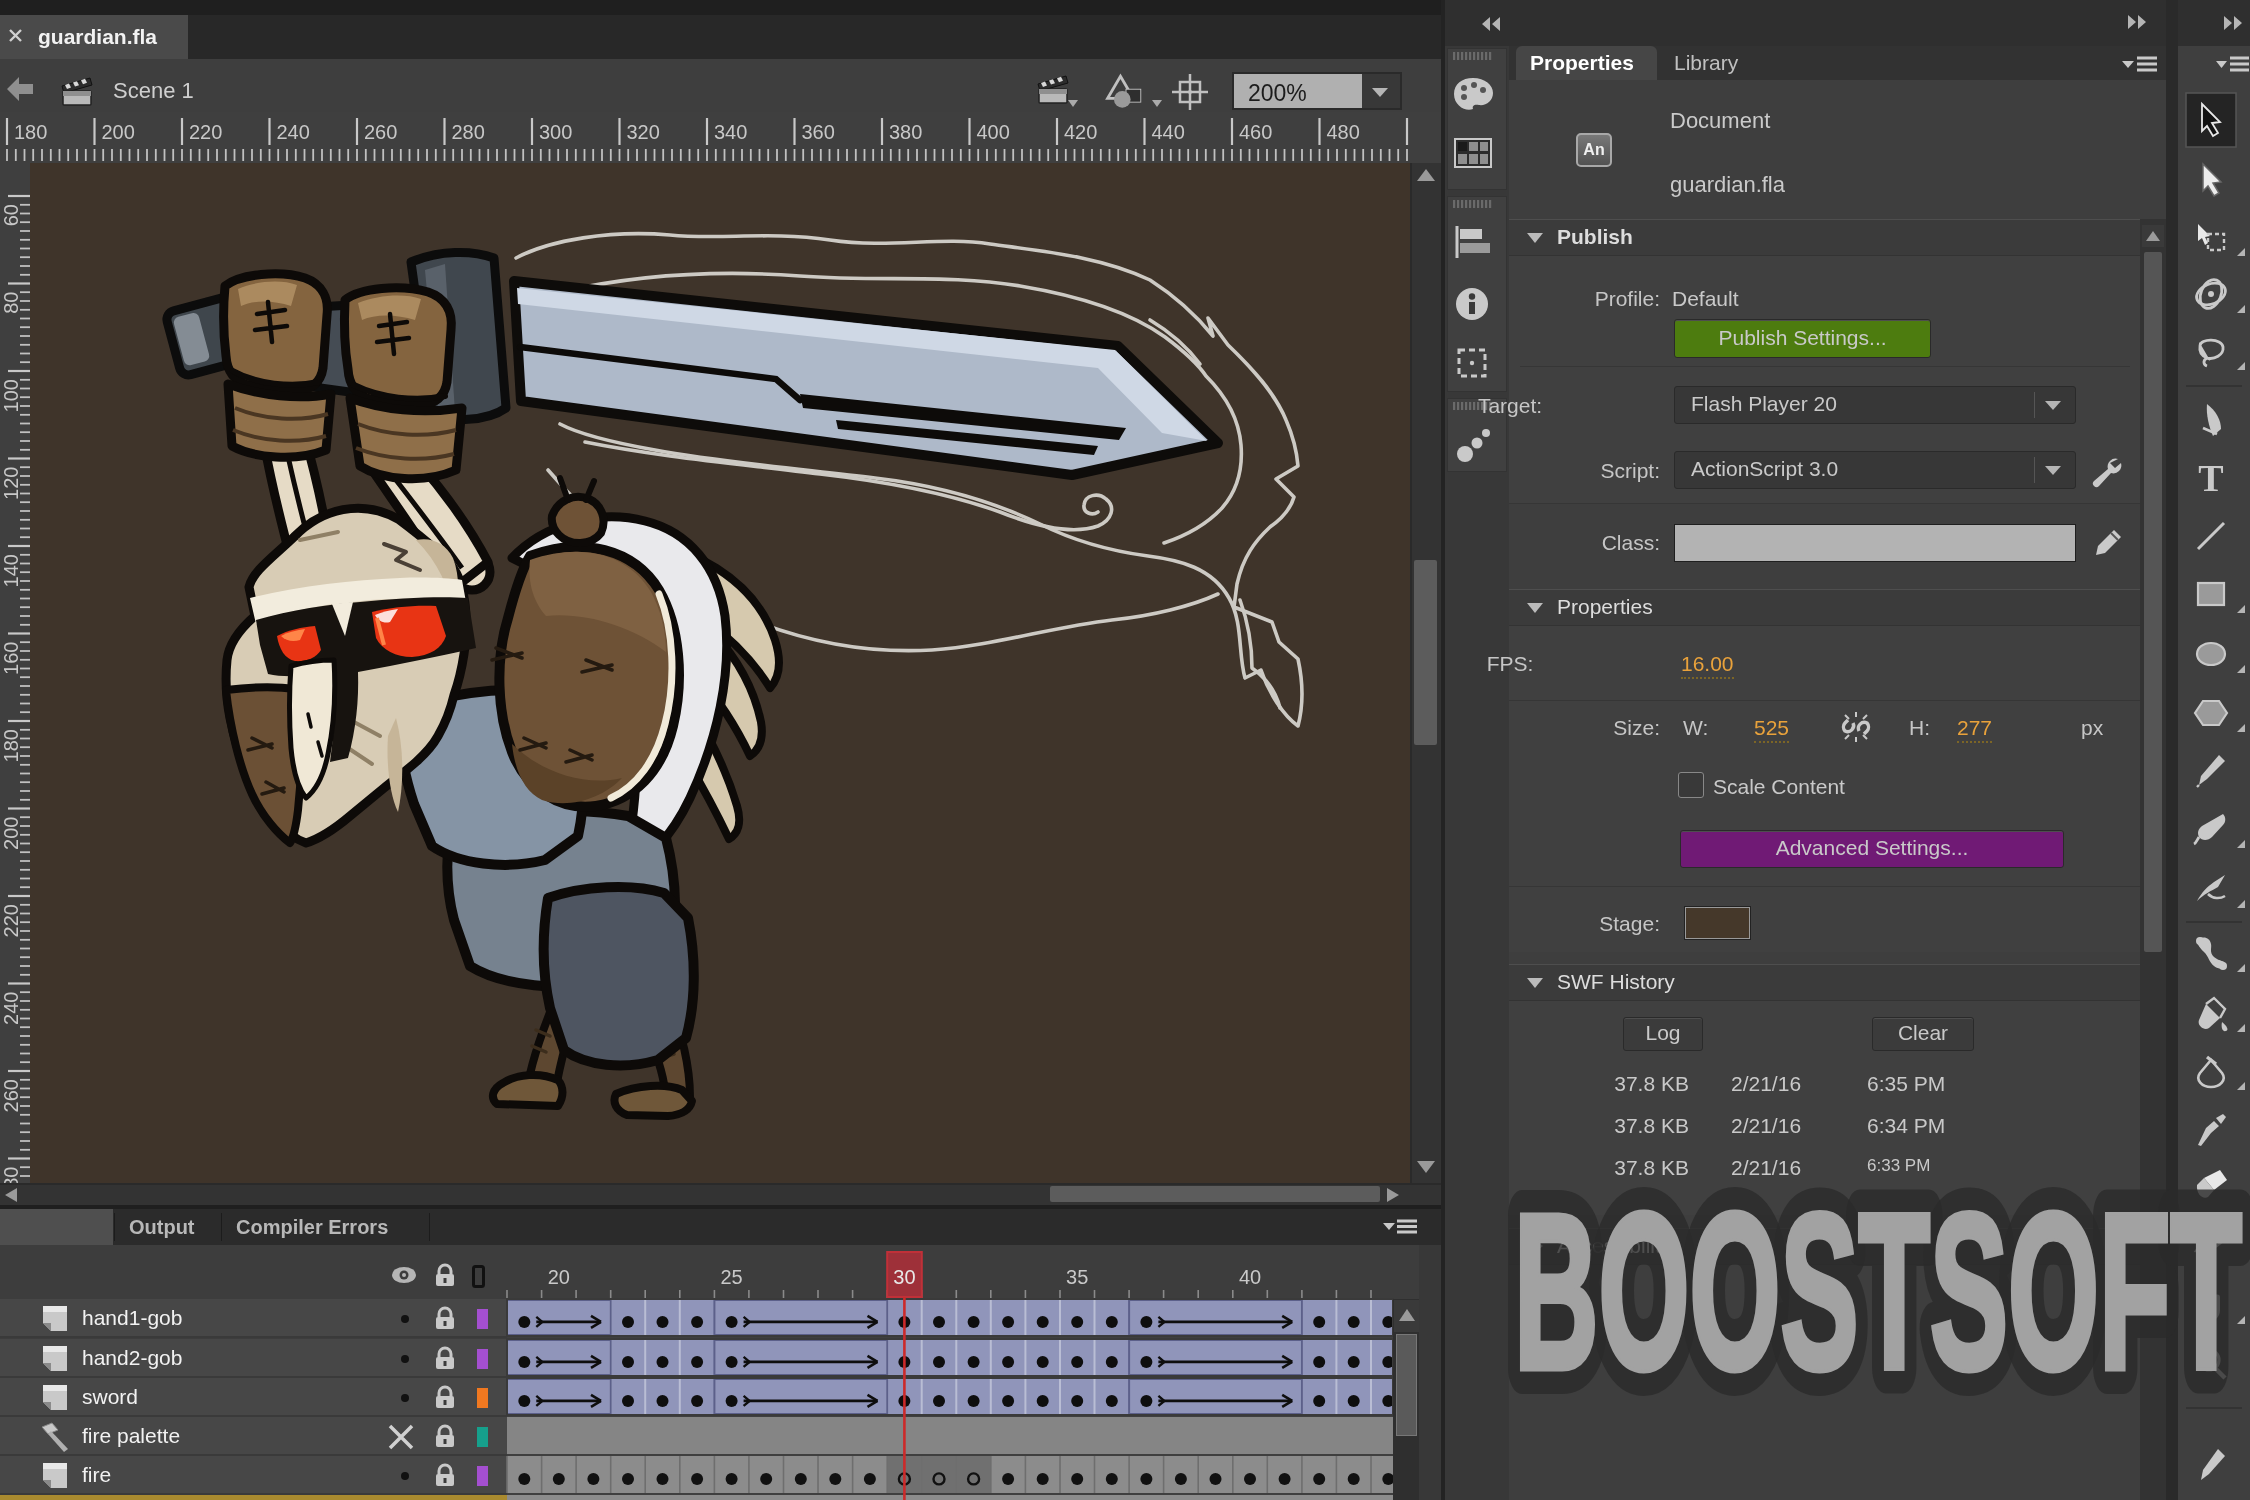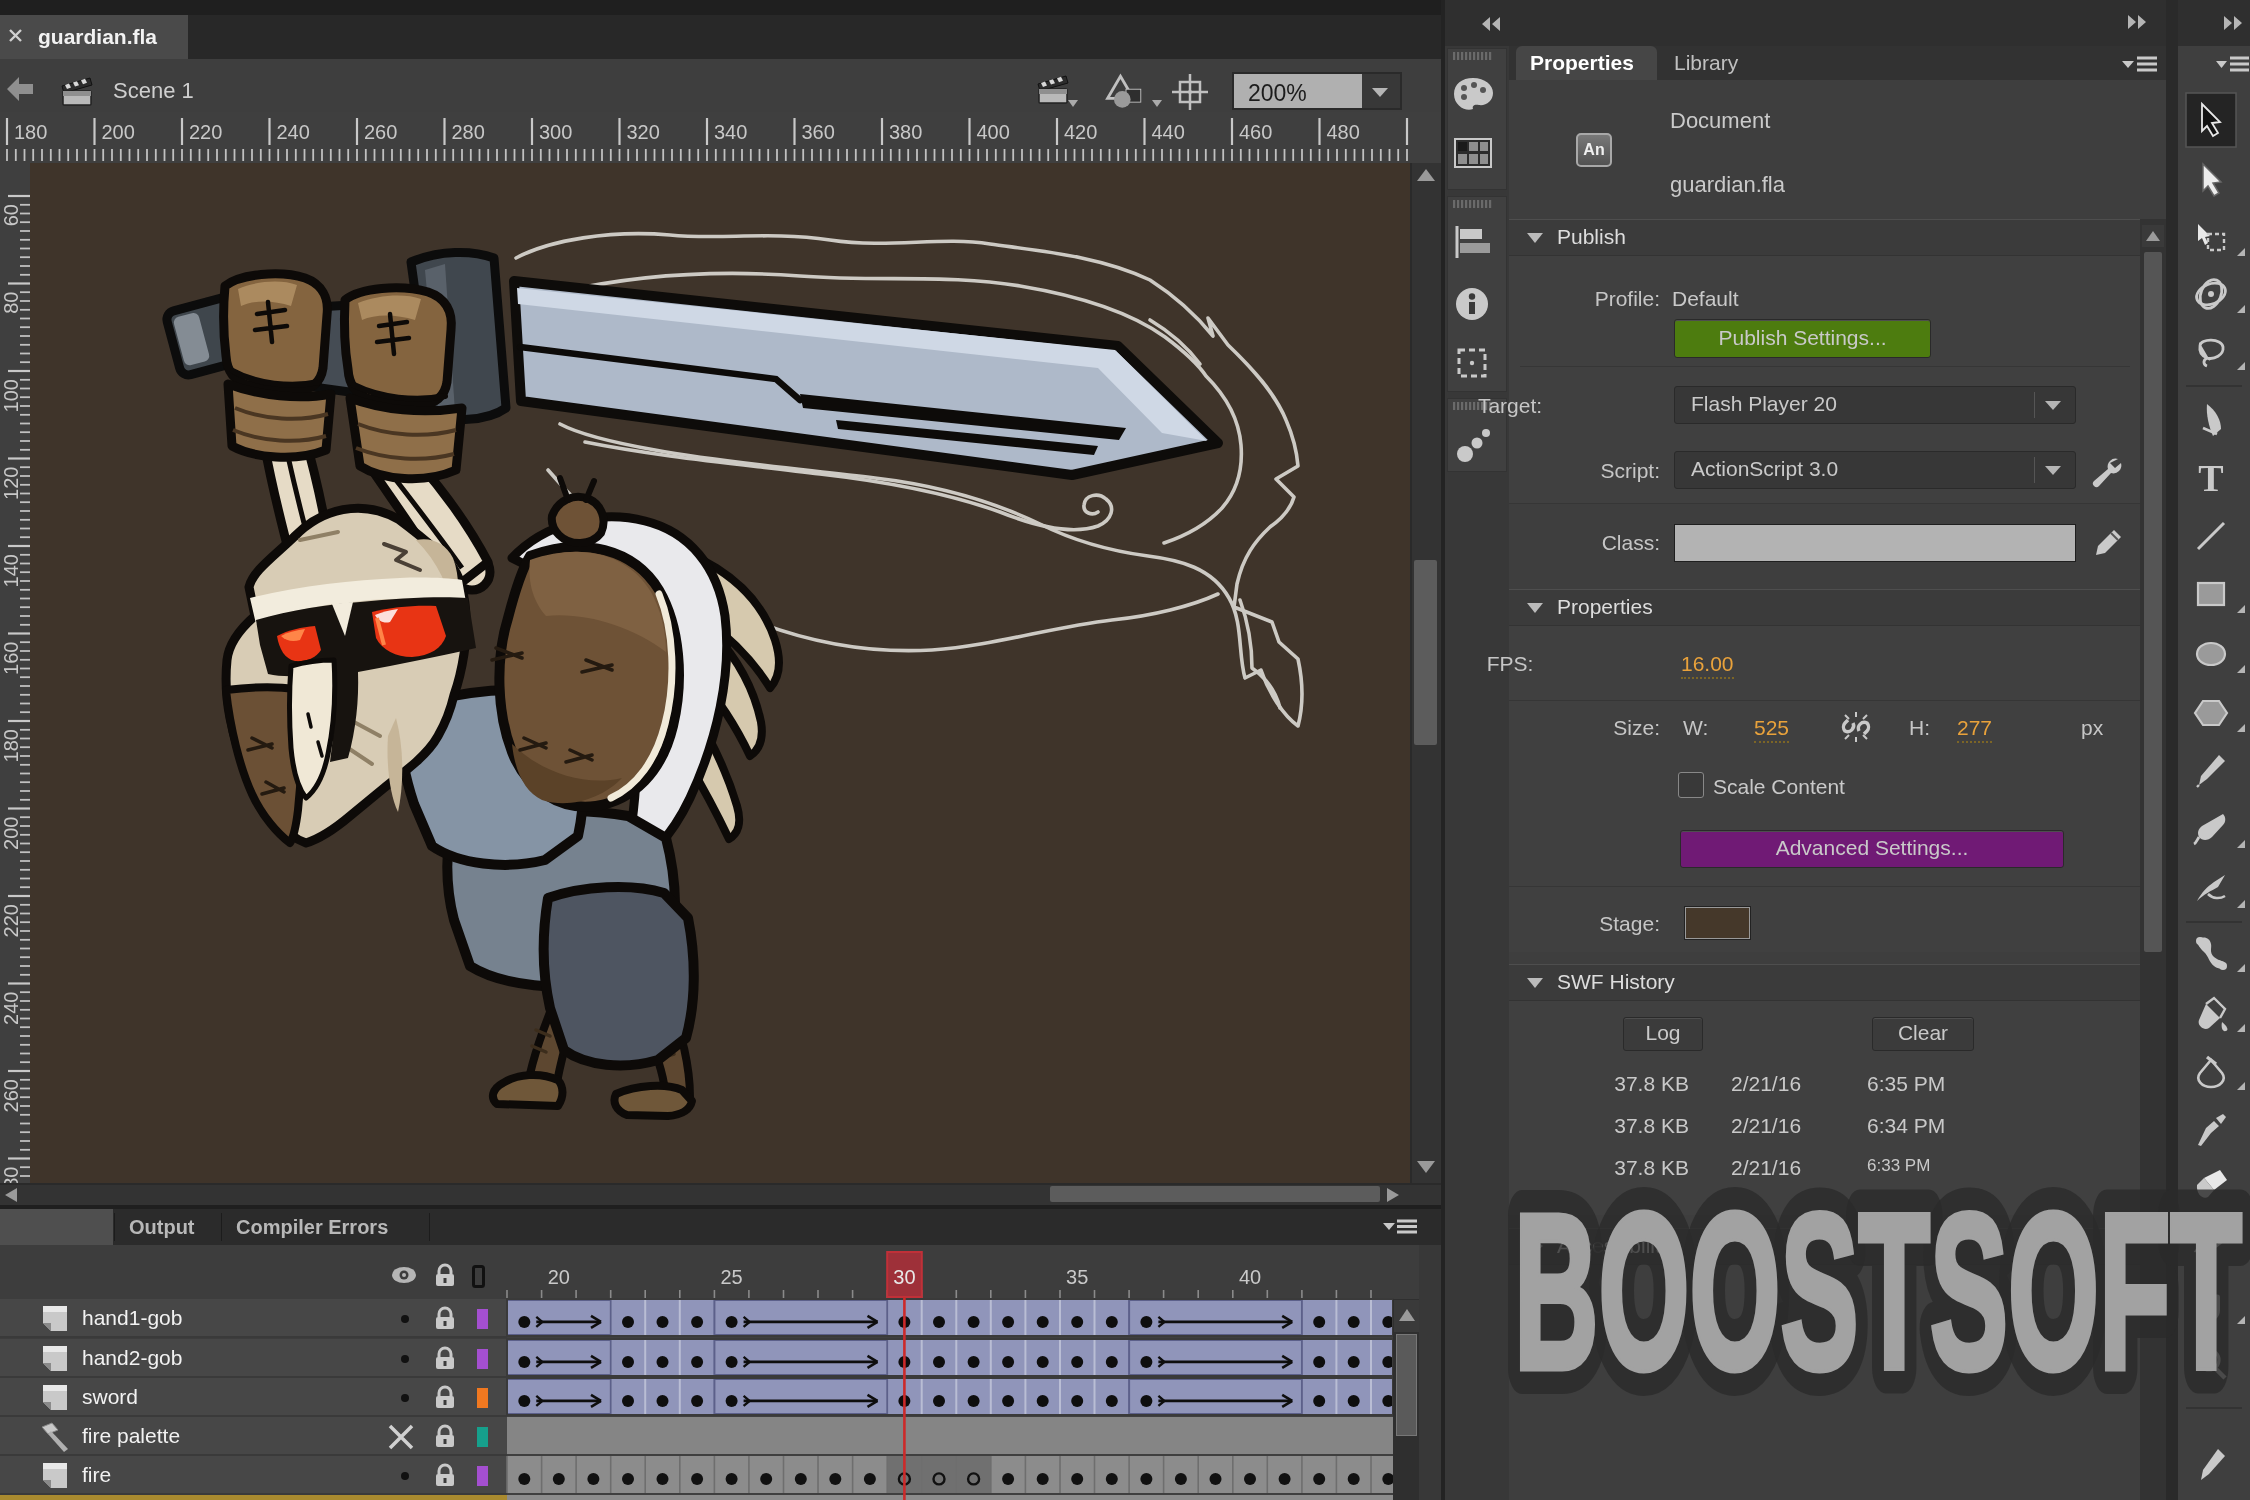--- a/index.html
+++ b/index.html
@@ -922,21 +922,21 @@
     <path d="M0,5 h12 l-6,7 Z" fill="#c9c9c9"></path>
     <path d="M15,2 h20 M15,8 h20 M15,14 h20" stroke="#c9c9c9" stroke-width="3.2"></path>
   </svg>
 <div class="abs" style="left:1576px;top:133px;width:36px;height:34px;background:linear-gradient(#787878,#525252);border:2px solid #a8a8a8;border-radius:5px;box-sizing:border-box;color:#f0f0f0;font-size:16px;font-weight:bold;text-align:center;line-height:30px;">An</div>
 <div class="txt" style="left:1670px;top:108px;font-size:22px;color:#cacaca;font-weight:normal;">Document</div>
 <div class="txt" style="left:1670px;top:172px;font-size:22px;color:#cacaca;font-weight:normal;">guardian.fla</div>
 <div class="abs" style="left:1509px;top:219px;width:631px;height:37px;background:#3b3b3b;border-top:1px solid #4e4e4e;border-bottom:1px solid #333;box-sizing:border-box;"></div>
 <svg style="left:1526px;top:232px" width="18" height="12">
     <path d="M1,1 H17 L9,11 Z" fill="#bbbbbb"></path>
   </svg>
-<div class="txt" style="left:1557px;top:225px;font-size:21px;color:#dddddd;font-weight:normal;">Publish</div>
+<div class="txt" style="left:1557px;top:225px;font-size:21px;color:#dddddd;font-weight:bold;">Publish</div>
 <div class="abs" style="left:1509px;top:256px;width:631px;height:247px;background:#404040;"></div>
 <div class="txt" style="left:1360px;top:287px;width:300px;text-align:right;font-size:21px;color:#c6c6c6;">Profile:</div>
 <div class="txt" style="left:1672px;top:287px;font-size:21px;color:#c9c9c9;font-weight:normal;">Default</div>
 <div class="abs" style="left:1674px;top:319px;width:257px;height:39px;background:#4d7c0f;border:1px solid #2a2a2a;box-shadow:inset 0 1px 0 #4e4e4e;border-radius:3px;box-sizing:border-box;color:#c9c9c9;font-size:21px;text-align:center;line-height:35px;">Publish Settings...</div>
 <div class="abs" style="left:1520px;top:366px;width:610px;height:1px;background:#363636;"></div>
 <div class="txt" style="left:1360px;top:394px;width:300px;font-size:21px;color:#c6c6c6;">Target:</div>
 <div class="abs" style="left:1674px;top:386px;width:402px;height:38px;background:#373737;border:1px solid #2a2a2a;border-radius:3px;box-sizing:border-box;color:#c9c9c9;font-size:21px;line-height:34px;padding-left:16px;">Flash Player 20</div>
 <div class="abs" style="left:2034px;top:392px;width:1px;height:26px;background:#555;"></div>
 <svg style="left:2044px;top:400.0px" width="18" height="11">
     <path d="M1,1 H17 L9,10 Z" fill="#b5b5b5"></path>

